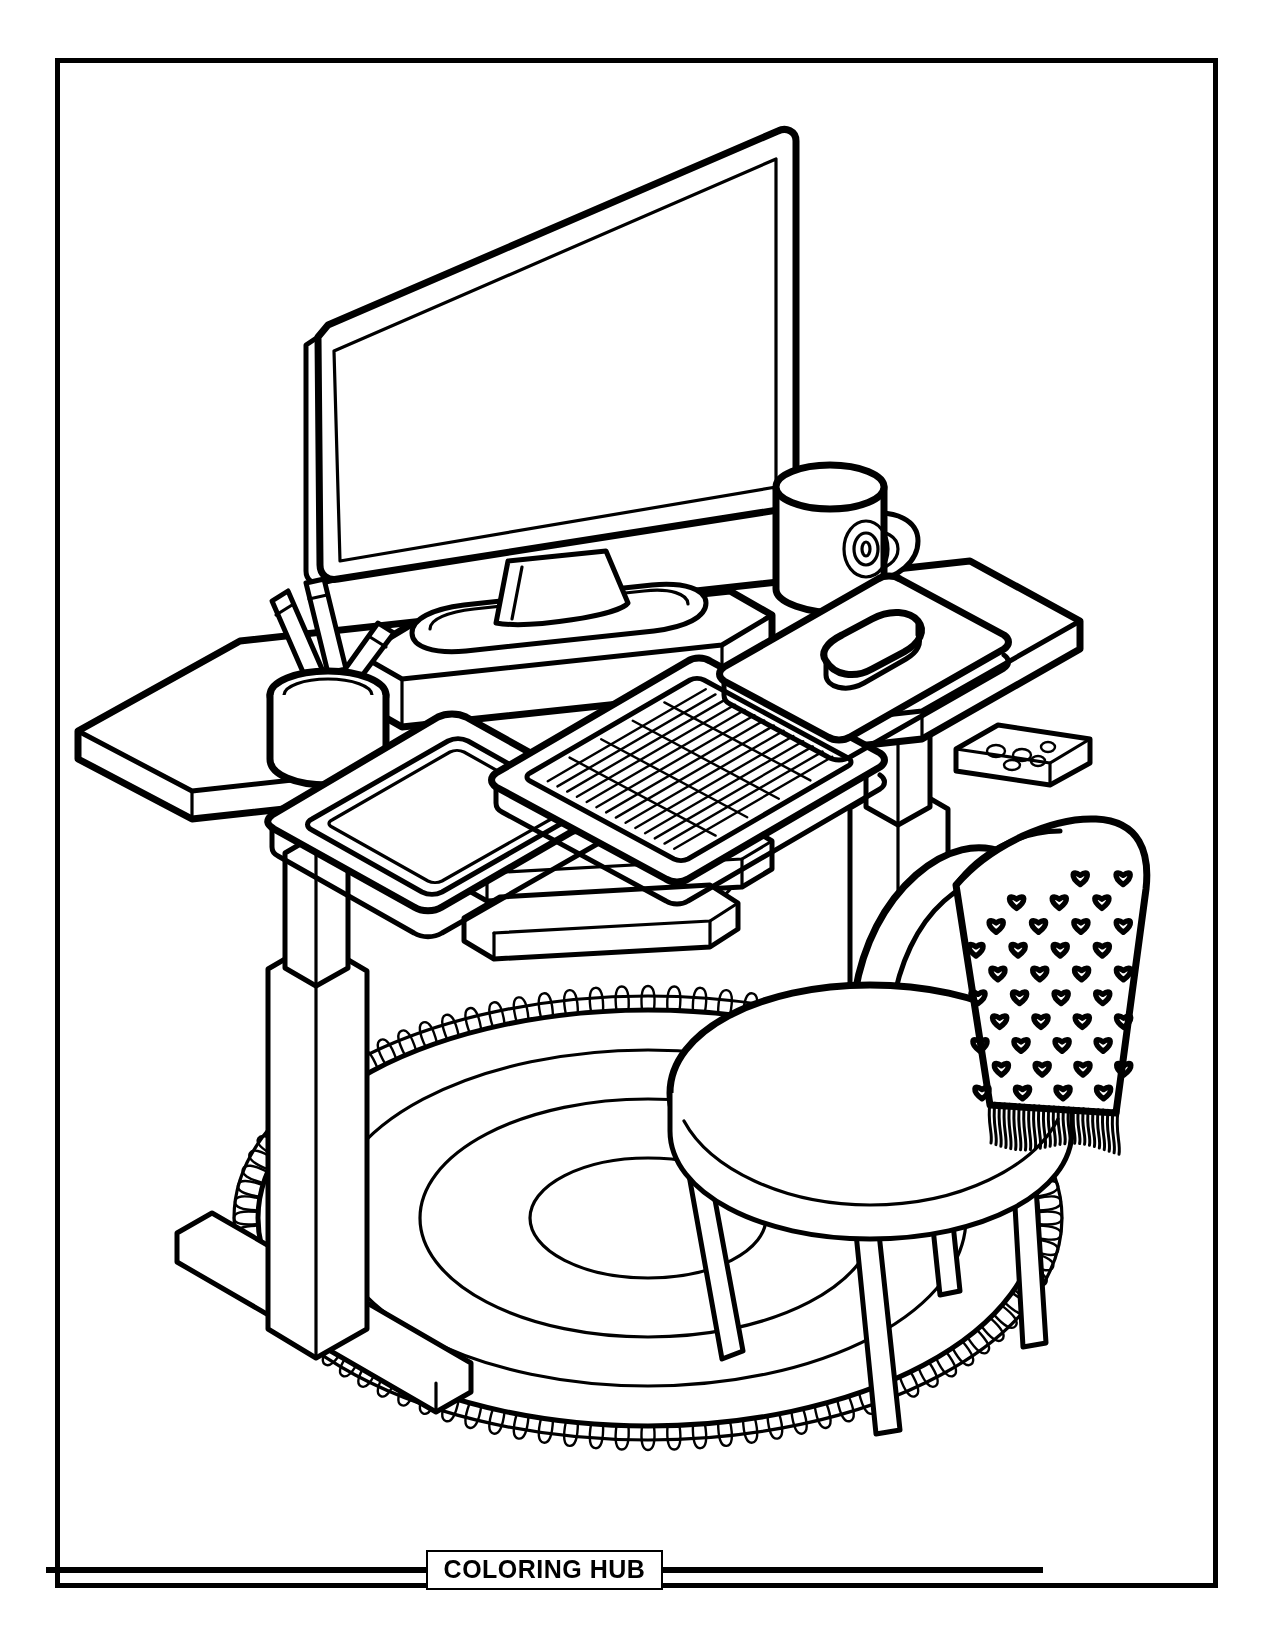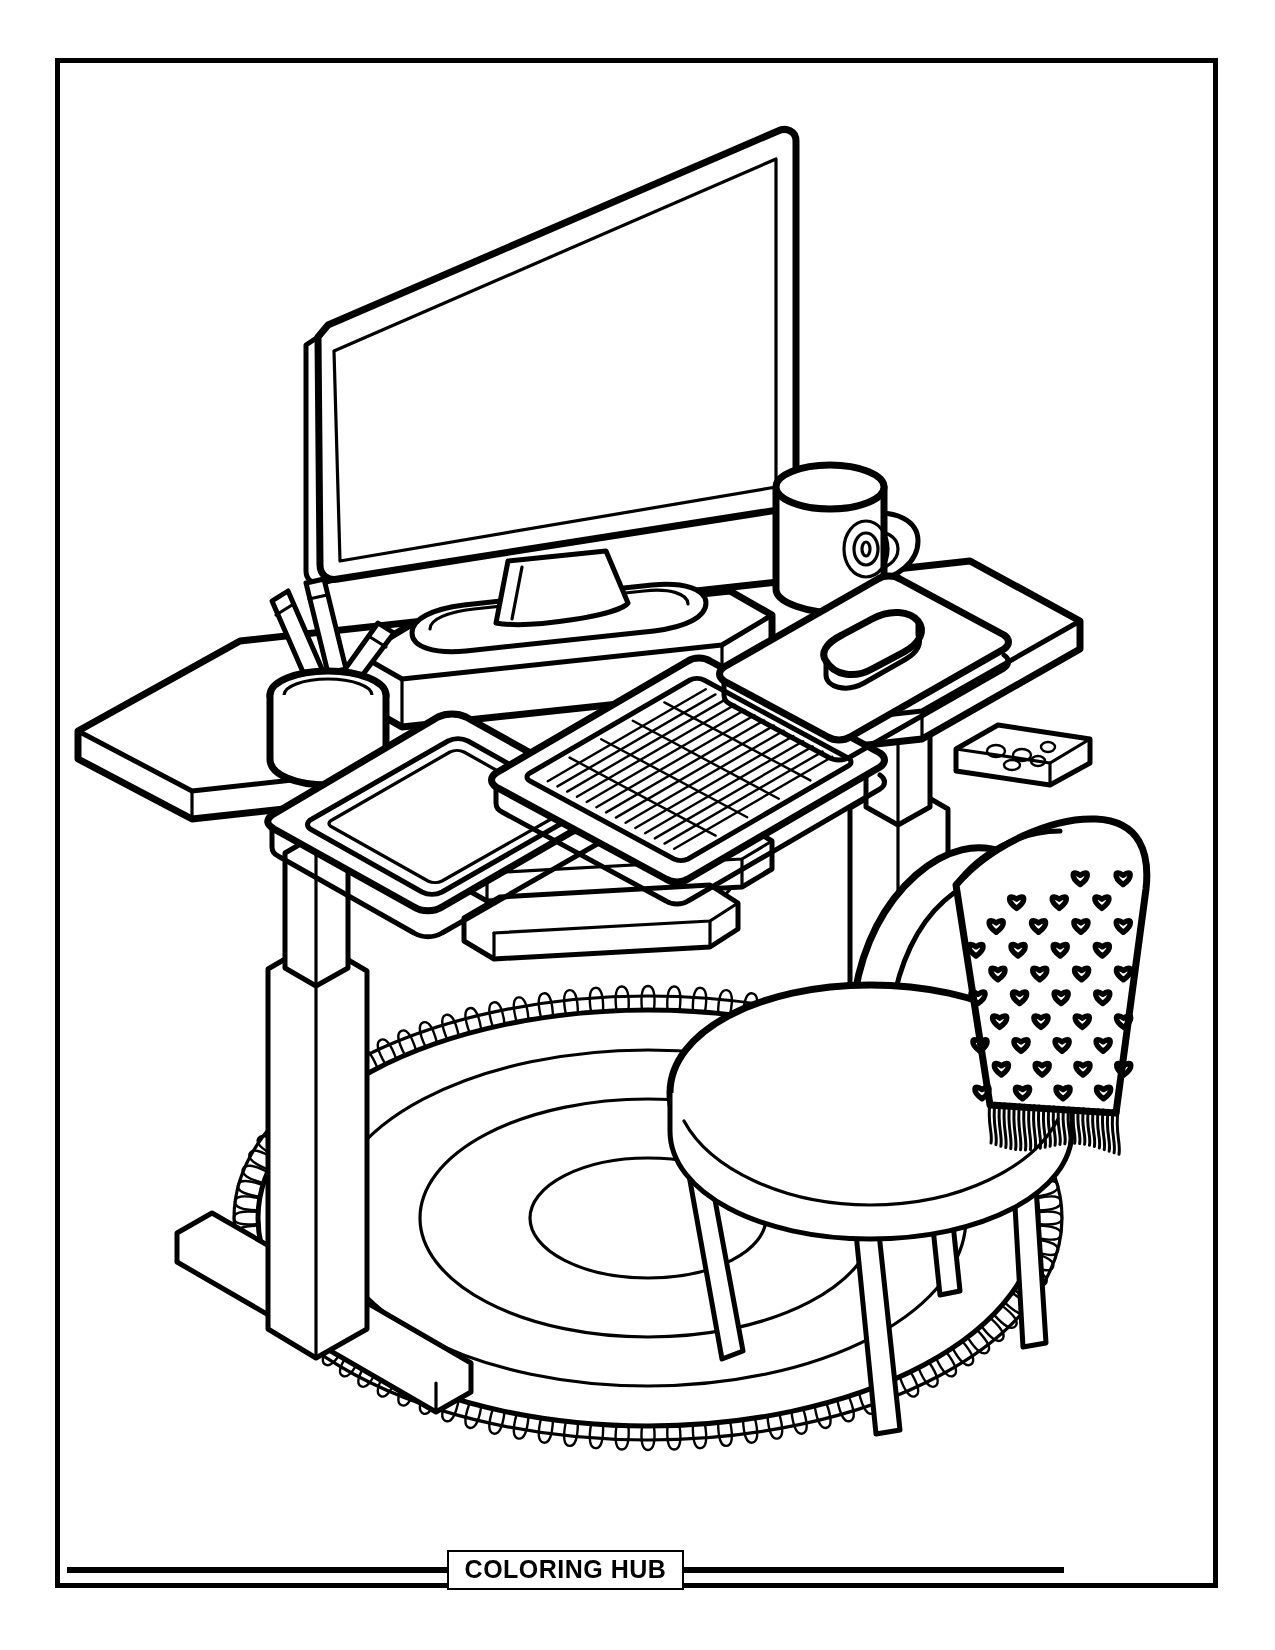--- a/index.html
+++ b/index.html
@@ -47,21 +47,21 @@
     stroke-linejoin: round;
   }
   .w-thick { stroke-width: 7; }
   .w-mid   { stroke-width: 5; }
   .w-thin  { stroke-width: 3.2; }
   .w-hair  { stroke-width: 2.4; }
   .fillwhite { fill: #ffffff; }
 
   #footer {
     position: absolute;
-    left: 67px;
+    left: 46px;
     top: 1540px;
     width: 997px;
     height: 60px;
     display: flex;
     align-items: center;
     justify-content: center;
   }
   #footer .rule {
     flex: 1 1 auto;
     height: 6px;

